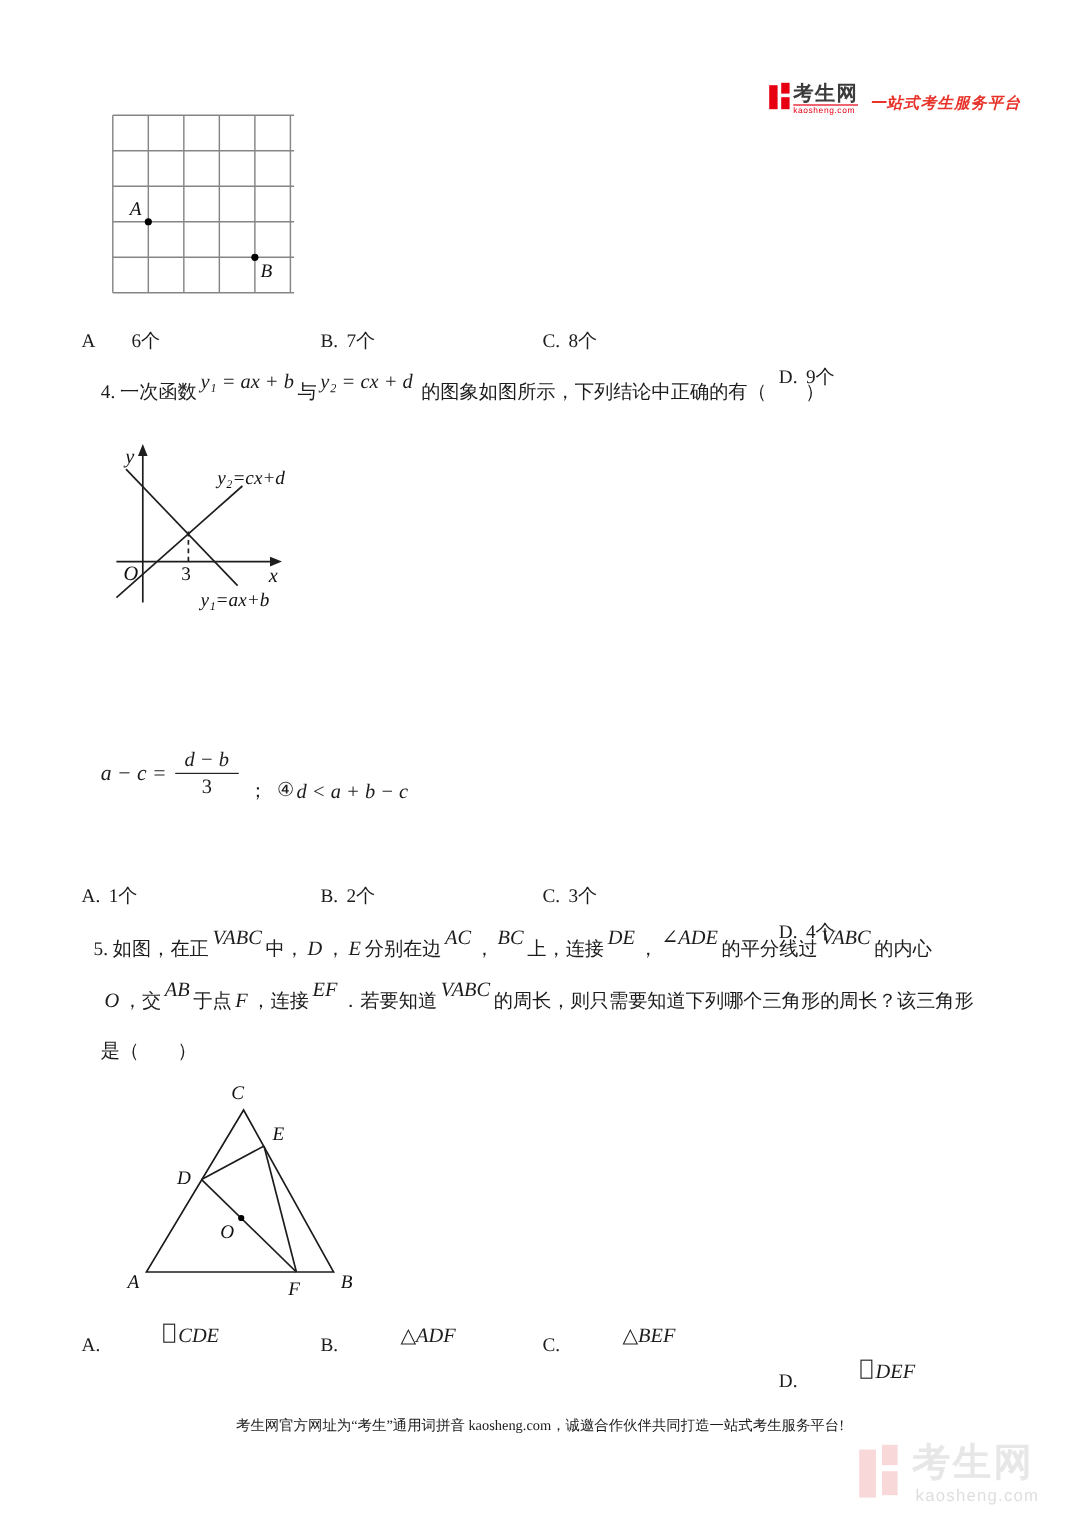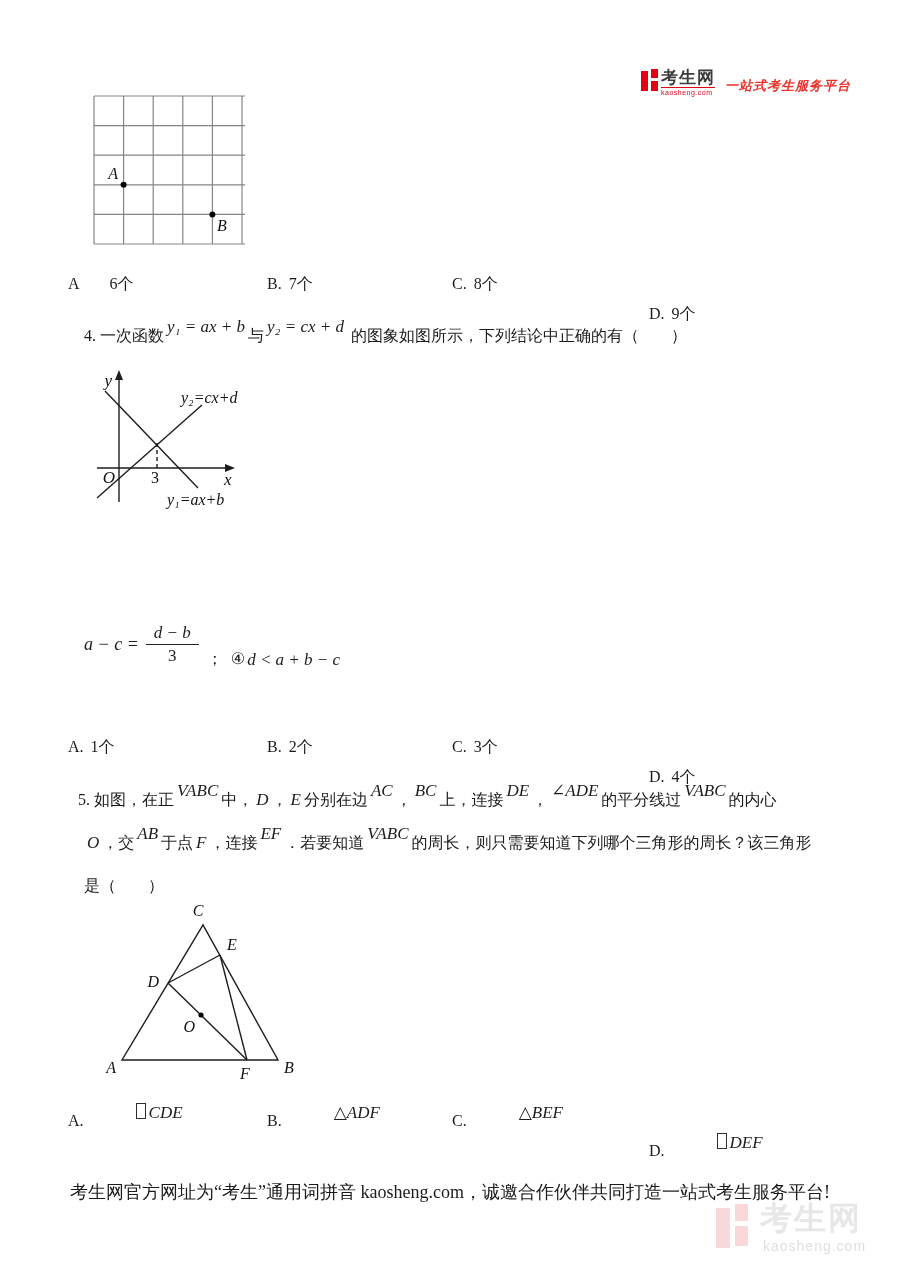--- a/index.html
+++ b/index.html
@@ -12,21 +12,21 @@
   .logo-icon i{position:absolute;background:#e60012;}
   .logo-icon .b1{left:0;top:2px;width:7px;height:20px;}
   .logo-icon .b2{left:10px;top:0;width:7px;height:9px;}
   .logo-icon .b3{left:10px;top:12px;width:7px;height:10px;}
   .logo-text{margin-left:3px;line-height:1;}
   .logo-brand{font-family:"Liberation Sans",sans-serif;font-weight:bold;font-size:17px;color:#3c3c3c;letter-spacing:1px;}
   .logo-domain{font-family:"Liberation Sans",sans-serif;font-size:7px;color:#e60012;letter-spacing:.5px;margin-top:1px;border-top:1px solid #e60012;padding-top:1px;}
   .logo-tagline{margin:8px 16px 0 10px;font-family:"Liberation Sans",sans-serif;font-weight:bold;font-style:italic;font-size:13px;color:#e8332a;letter-spacing:1px;}
 
   
-  .textline{position:absolute;white-space:nowrap;font-size:16px;line-height:36px;}
+  .textline{position:absolute;white-space:nowrap;font-size:16px;line-height:18px;}
   .cn{font-size:16px;}
   .math{font-style:italic;font-size:17px;margin:0 3px;font-family:"Liberation Serif","DejaVu Serif",serif;}
   .raised{display:inline-block;position:relative;top:-9px;}
 
   
   .opt-row{position:absolute;left:0;top:0;width:900px;height:26px;}
   .opt{position:absolute;white-space:nowrap;font-size:16px;}
   .opt:nth-child(1){left:68px;}
   .opt:nth-child(2){left:267px;}
   .opt:nth-child(3){left:452px;}
@@ -45,21 +45,21 @@
   .f-sep{align-self:flex-end;margin:0 8px 2px 8px;font-size:16px;}
   .f-circ{align-self:flex-end;margin-bottom:4px;font-size:16px;}
   .f-rhs{align-self:flex-end;margin-bottom:2px;font-style:italic;font-size:17px;margin-left:2px;}
 
   
   .fig{position:absolute;}
   svg text{font-family:"Liberation Serif","DejaVu Serif",serif;fill:#111;}
   .it{font-style:italic;}
 
   
-  .footer{position:absolute;left:0;top:1180px;width:900px;text-align:center;font-size:18px;color:#1b1b1b;}
+  .footer{position:absolute;left:0;top:1180px;width:900px;text-align:center;font-size:12px;color:#1b1b1b;}
 
   
   .watermark{position:absolute;left:712px;top:1198px;width:180px;height:62px;}
   .wm-icon i{position:absolute;background:#f8d8d8;}
   .wm-icon .b1{left:4px;top:10px;width:14px;height:40px;}
   .wm-icon .b2{left:23px;top:6px;width:13px;height:17px;}
   .wm-icon .b3{left:23px;top:28px;width:13px;height:20px;}
   .wm-brand{position:absolute;left:48px;top:4px;font-family:"Liberation Sans",sans-serif;font-weight:bold;font-size:32px;line-height:32px;color:#e7e7e7;letter-spacing:2px;}
   .wm-domain{position:absolute;left:51px;top:40px;font-family:"Liberation Sans",sans-serif;font-size:14px;color:#dedede;letter-spacing:1px;}
 </style>

